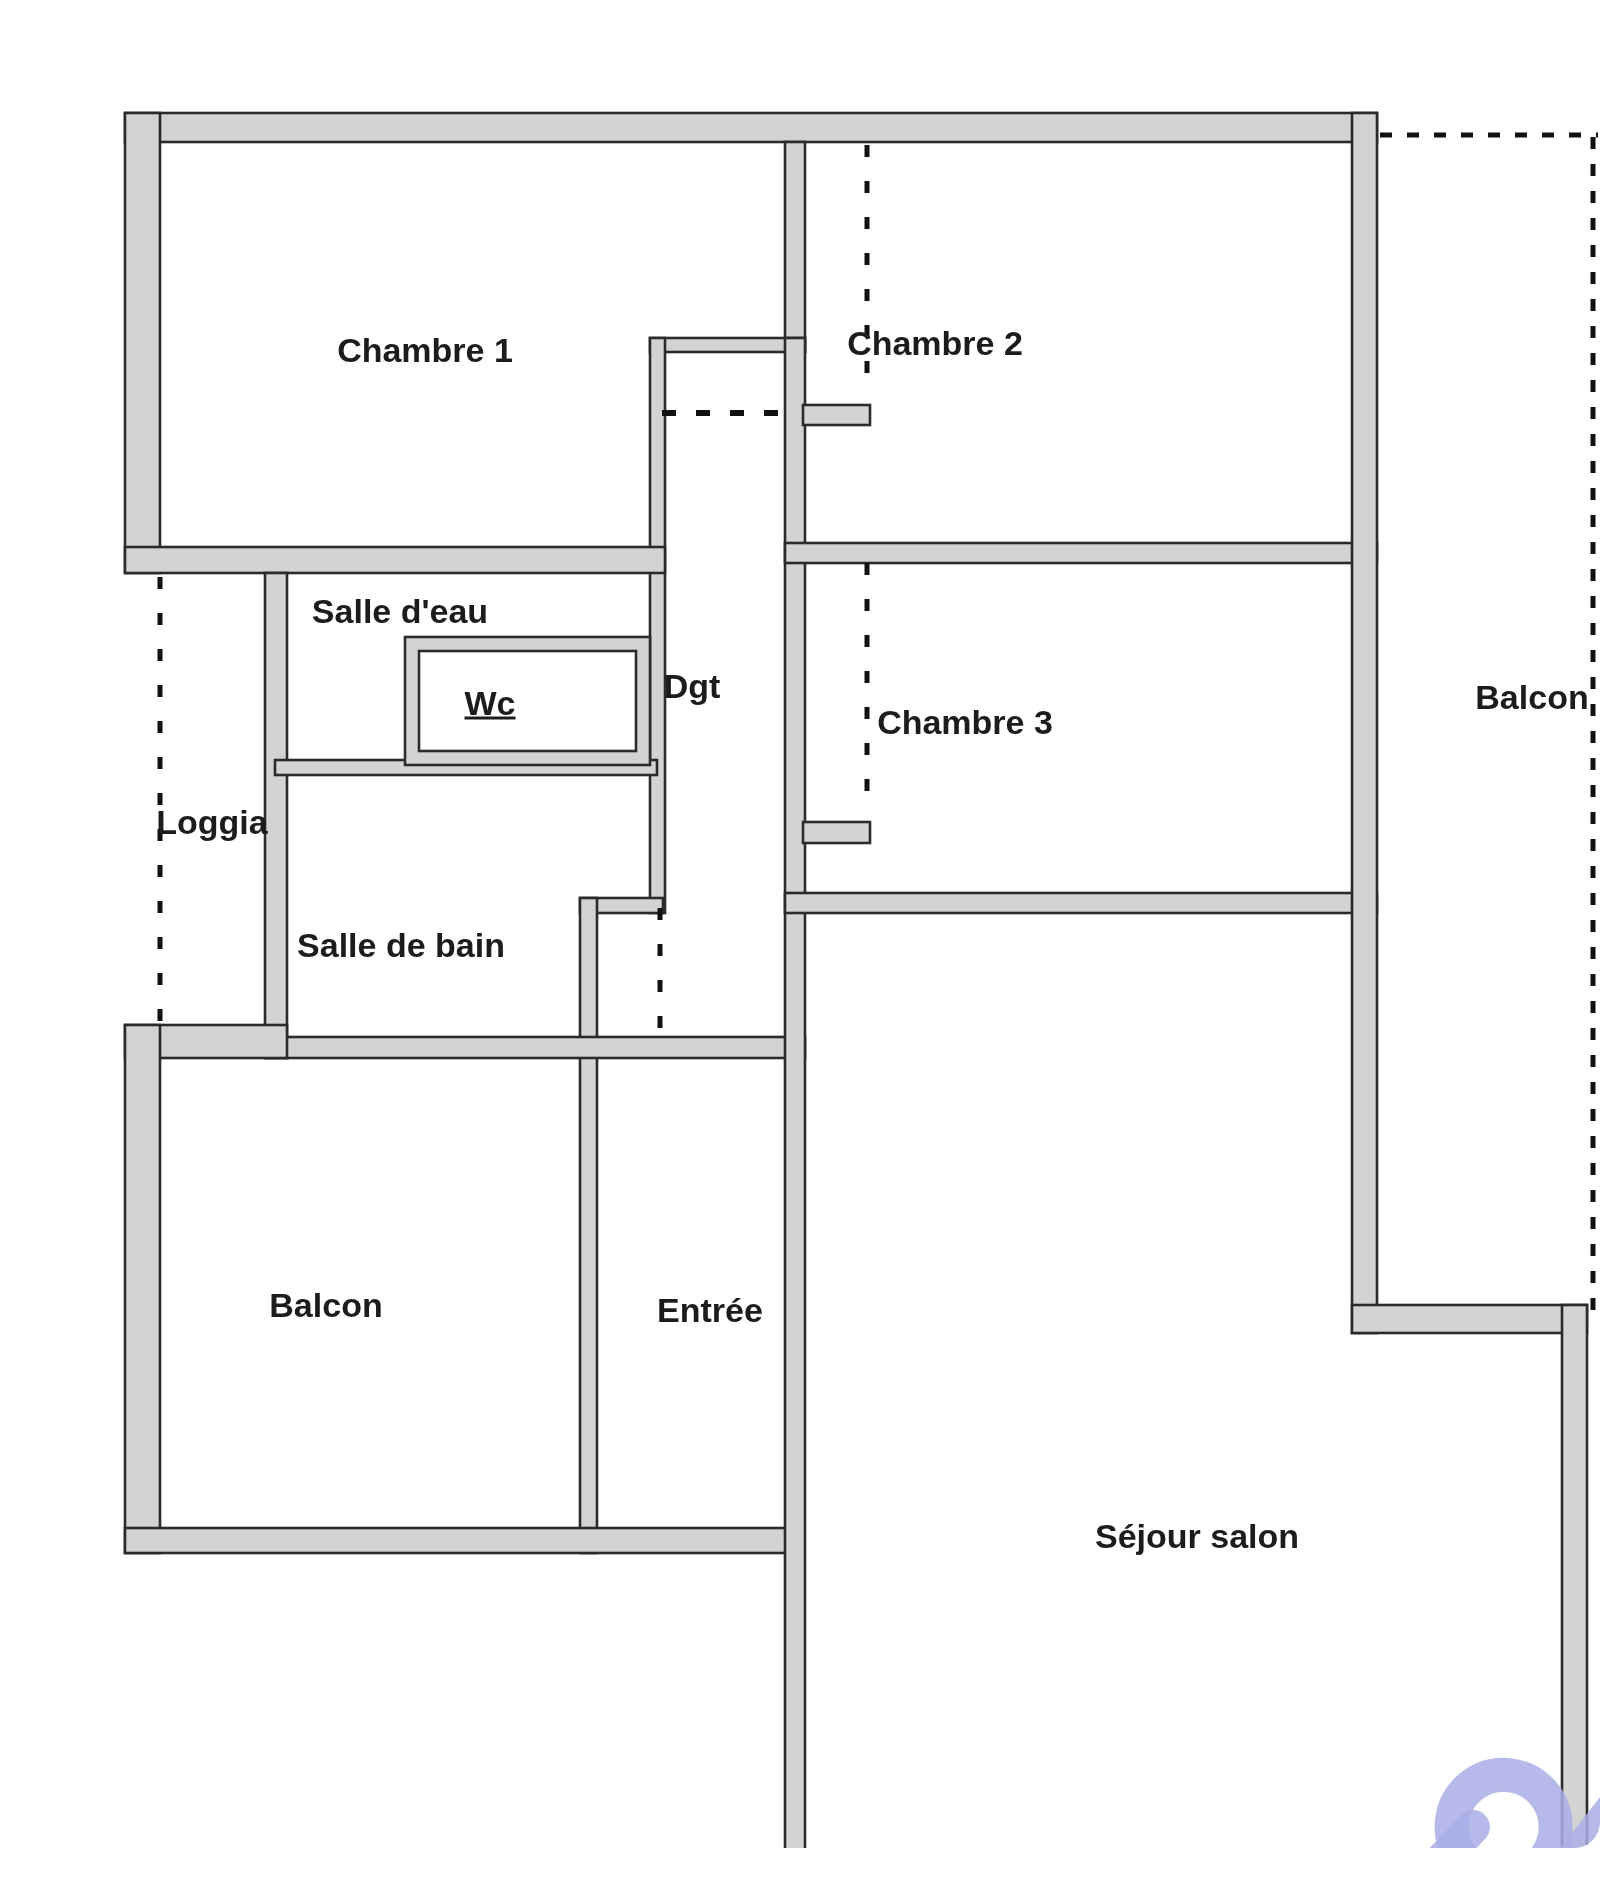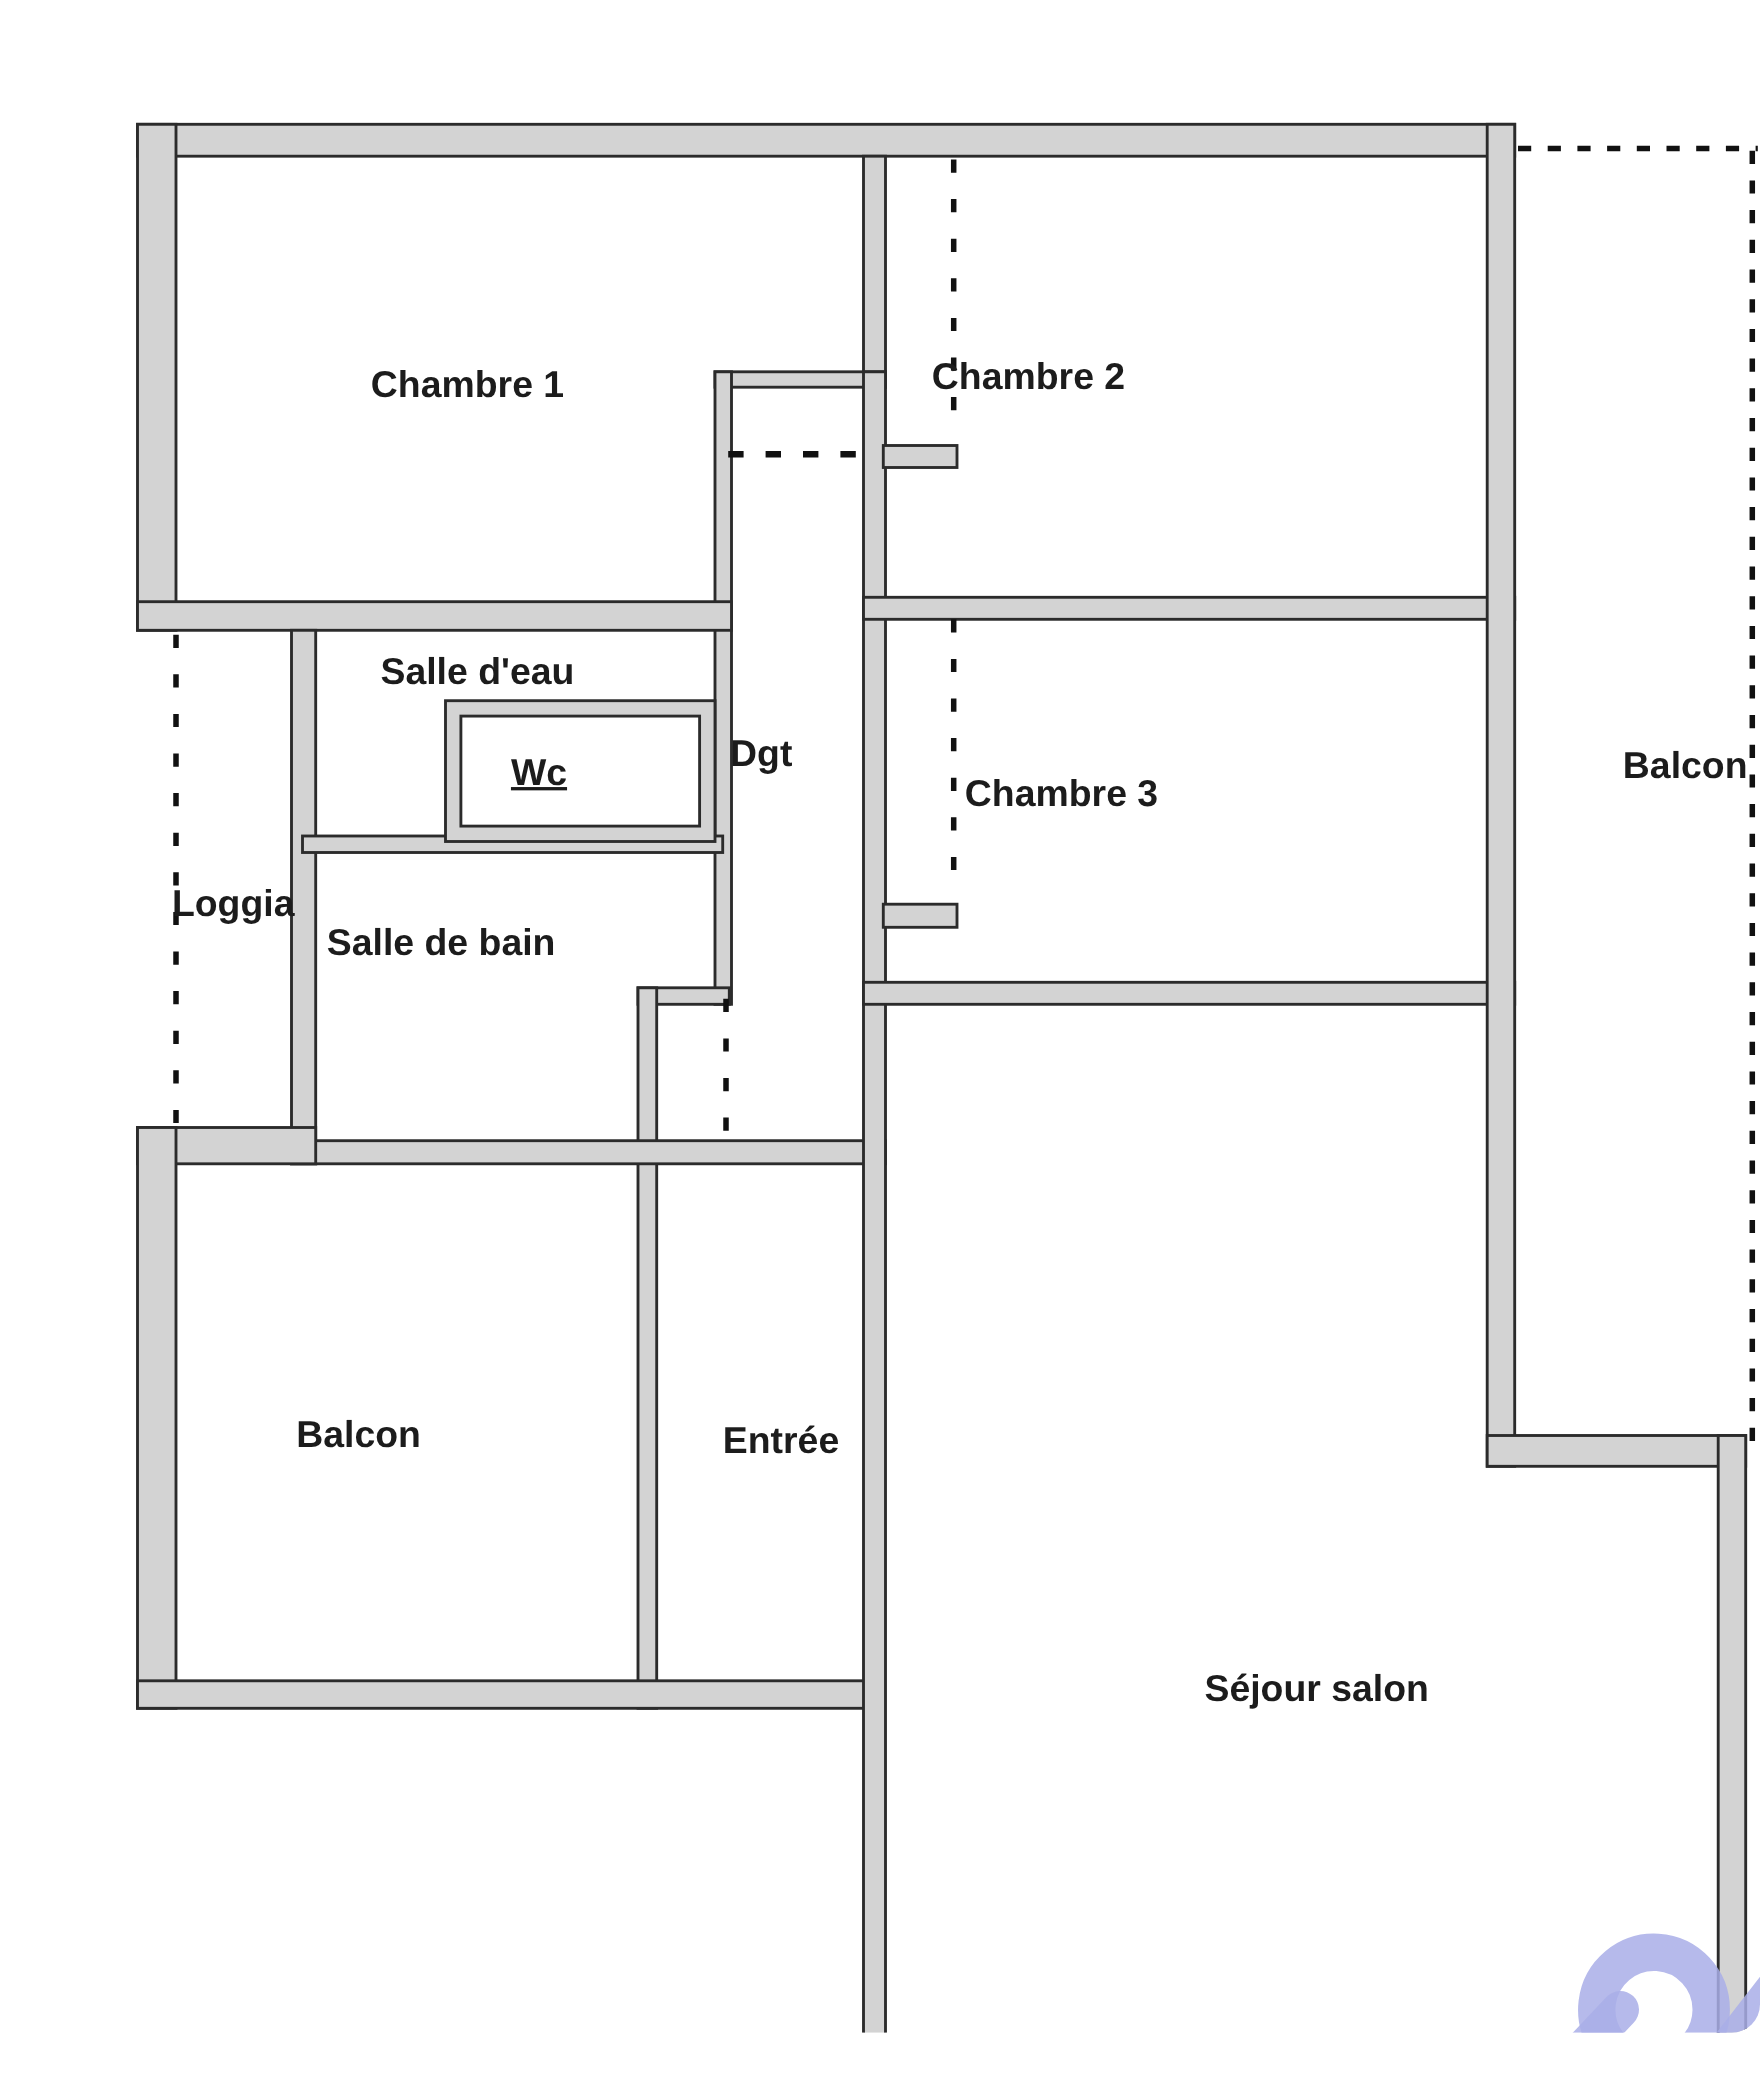--- a/index.html
+++ b/index.html
@@ -129,23 +129,23 @@
     <g>
       <path class="watermark-stroke" d="M 1462 1858 A 52 52 0 1 1 1541 1863"></path>
       <path class="watermark-stroke" d="M 1438 1864 L 1473 1827"></path>
       <path class="watermark-stroke" d="M 1537 1906 L 1630 1786"></path>
     </g>
   </svg>
 
   <div class="room-label" style="left:425px;  top:350px;">Chambre 1</div>
   <div class="room-label" style="left:935px;  top:343px;">Chambre 2</div>
   <div class="room-label" style="left:965px;  top:722px;">Chambre 3</div>
-  <div class="room-label" style="left:400px;  top:611px;margin-left:34px;">Salle d'eau</div>
+  <div class="room-label" style="left:400px;  top:611px;">Salle d'eau</div>
   <div class="room-label" style="left:490px;  top:703px;text-decoration:underline;">Wc</div>
   <div class="room-label" style="left:692px;  top:686px;">Dgt</div>
   <div class="room-label" style="left:212px;  top:822px;">Loggia</div>
-  <div class="room-label" style="left:401px;  top:858px;">Salle de bain</div>
+  <div class="room-label" style="left:401px;  top:945px;">Salle de bain</div>
   <div class="room-label" style="left:326px;  top:1305px;">Balcon</div>
   <div class="room-label" style="left:678px;  top:1310px;margin-left:32px;">Entrée</div>
   <div class="room-label" style="left:1197px; top:1518px;margin-top:18px;">Séjour salon</div>
   <div class="room-label" style="left:1532px; top:697px;">Balcon</div>
 
 </div>
 
 </body></html>

